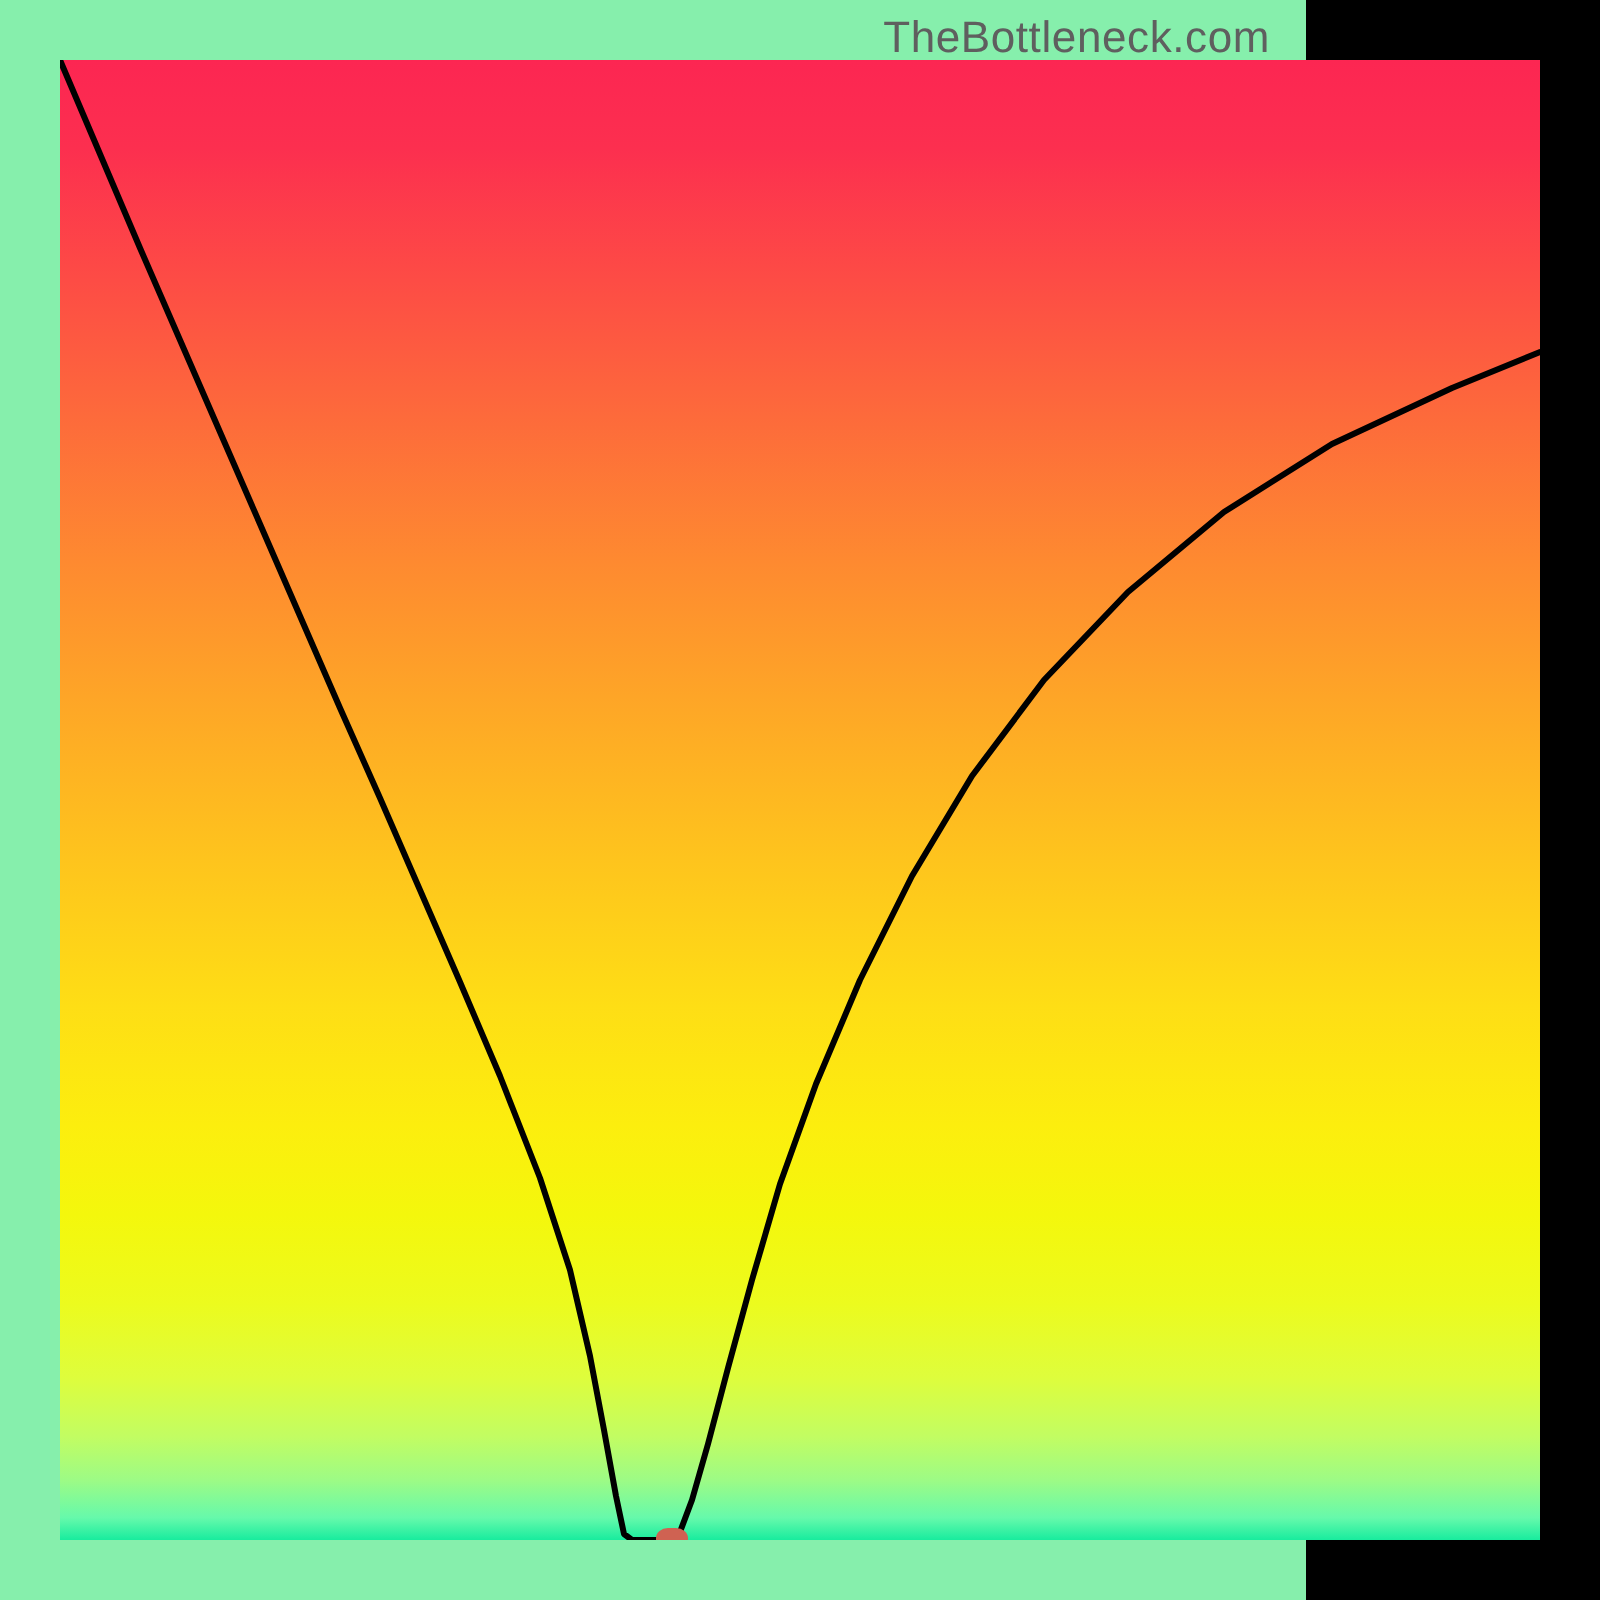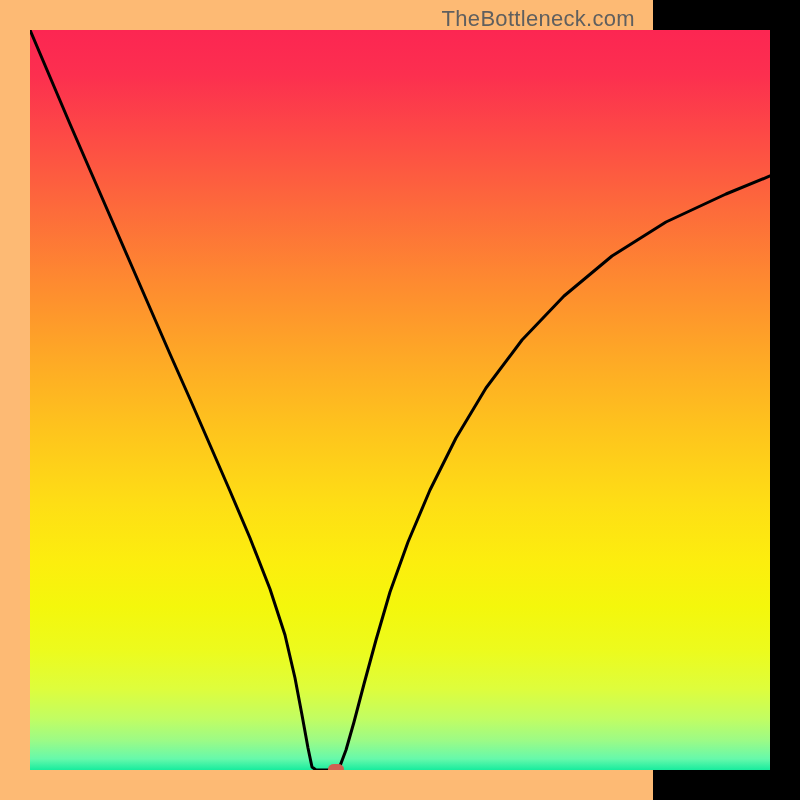--- a/index.html
+++ b/index.html
@@ -8,21 +8,21 @@
     width: 800px;
     height: 800px;
     background: #000;
     font-family: Arial, Helvetica, sans-serif;
     overflow: hidden;
   }
   .frame {
     position: relative;
     width: 653px;
     height: 800px;
-    background: #fdba74;
+    background: #86efac;
   }
   .watermark {
     position: absolute;
     top: 6px;
     right: 18px;
     color: #5f5f5f;
     font-size: 22px;
     font-weight: 500;
     letter-spacing: 0.3px;
     z-index: 4;

